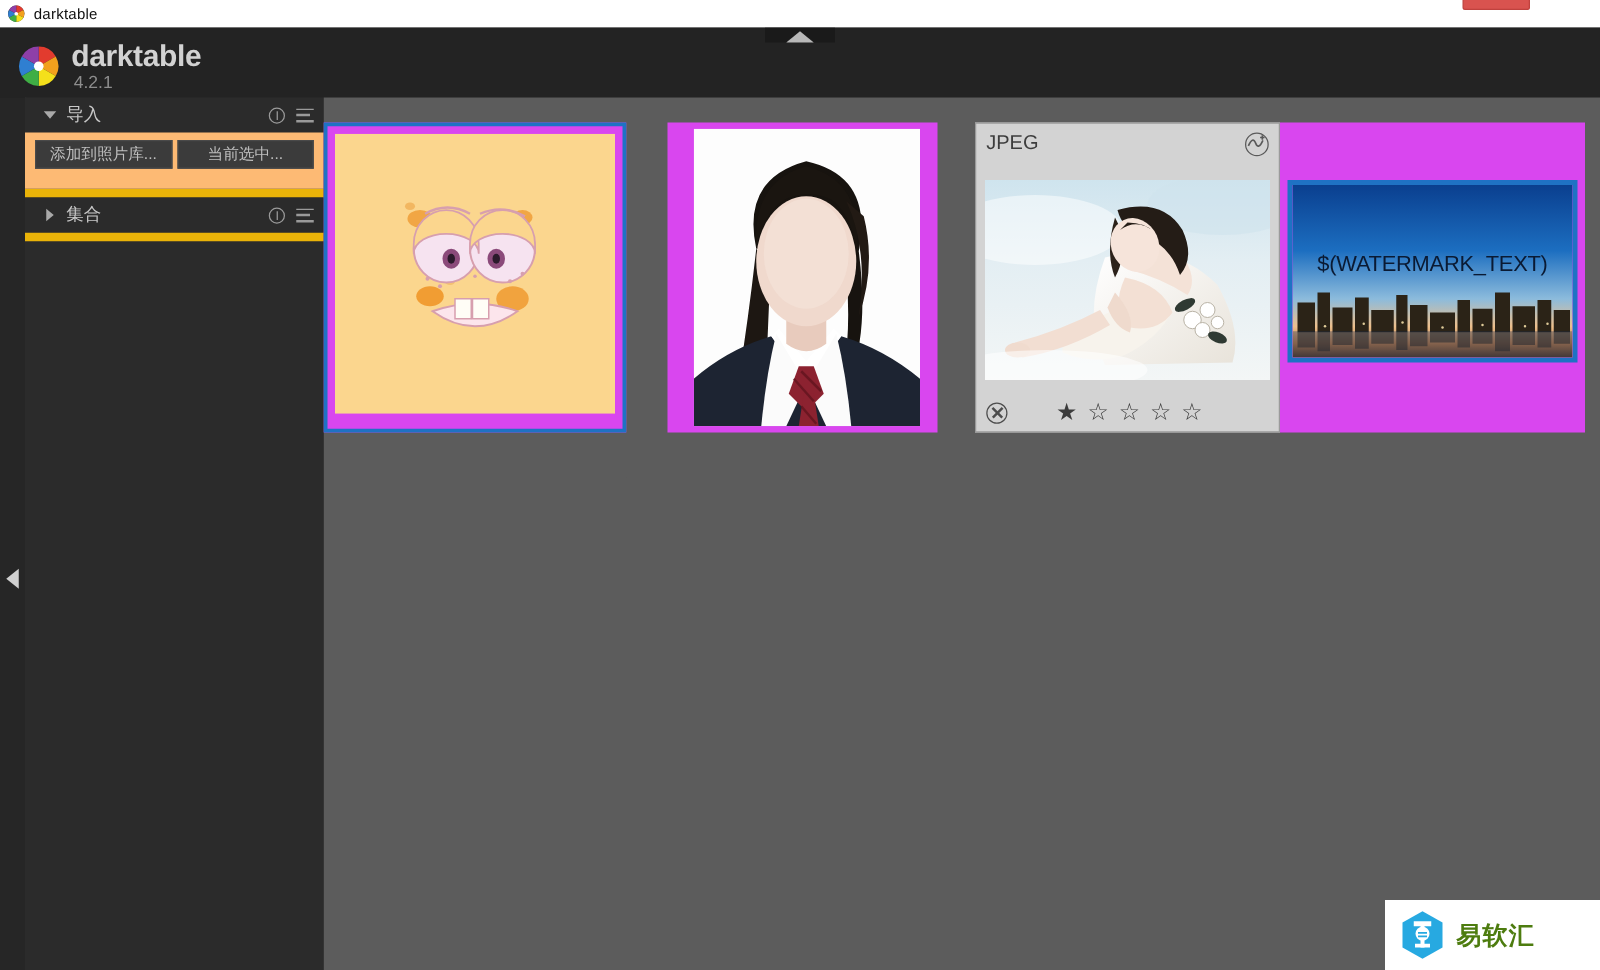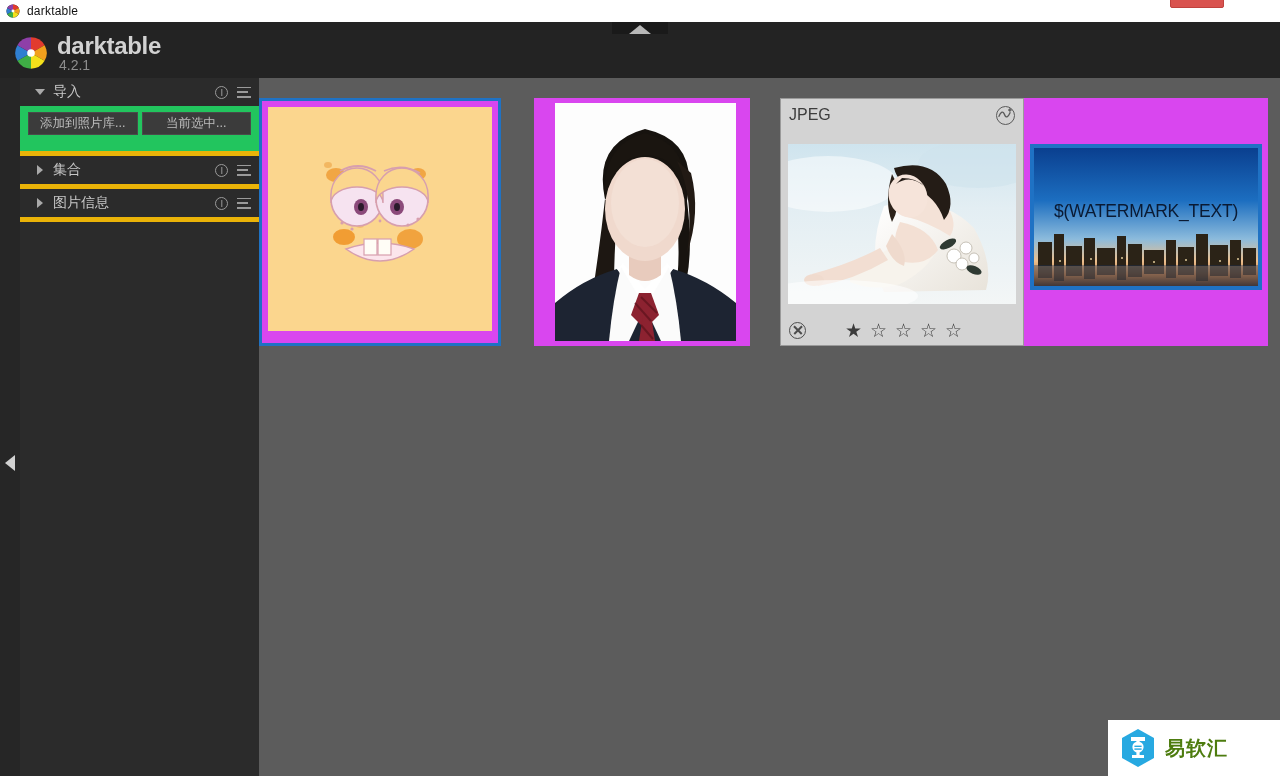--- a/index.html
+++ b/index.html
@@ -143,21 +143,21 @@
   }
   .tri-left {
     width: 0; height: 0;
     border-top: 8px solid transparent;
     border-bottom: 8px solid transparent;
     border-right: 10px solid #d0d0d0;
   }
 
   .module {
     position: relative;
-    border-bottom: 5px solid #eab308;
+    border-bottom: 7px solid #eab308;
   }
   .module-head {
     height: 28px;
     display: flex;
     align-items: center;
     padding: 0 8px 0 14px;
     box-sizing: border-box;
     background: #2b2b2b;
     cursor: pointer;
   }
@@ -216,21 +216,21 @@
   .ico-menu i {
     display: block;
     height: 1.6px;
     background: #9a9a9a;
     width: 100%;
   }
   .ico-menu i:nth-child(2) { width: 78%; }
 
   .module-body {
     padding: 6px 8px 9px 8px;
-    background: #22c55e;
+    background: #fdba74;
   }
   .btn-row {
     display: flex;
     gap: 4px;
     margin-bottom: 7px;
   }
   .dt-btn {
     flex: 1 1 0;
     height: 23px;
     background: #3b3b3b;
@@ -529,36 +529,20 @@
           <span class="ico-menu">
               <i></i>
               <i></i>
               <i></i>
             </span>
         </span>
       </div>
     </div>
 
 
-    <div class="module">
-      <div class="module-head">
-        <span class="module-arrow">
-            <i class="arr-right"></i>
-          </span>
-        <span class="module-title">图片信息</span>
-        <span class="mod-icons">
-          <span class="ico-info"></span>
-          <span class="ico-menu">
-              <i></i>
-              <i></i>
-              <i></i>
-            </span>
-        </span>
-      </div>
-    </div>
 
   </div>
 
   <div class="dt-center">
 
     <div class="filmstrip">
 
       <div class="cell cell-sel" style="width:242px;height:248px;">
         <div class="cell-img-wrap" style="left:6px;top:6px;width:224px;height:224px;">
           <div class="sponge-bg"></div>

